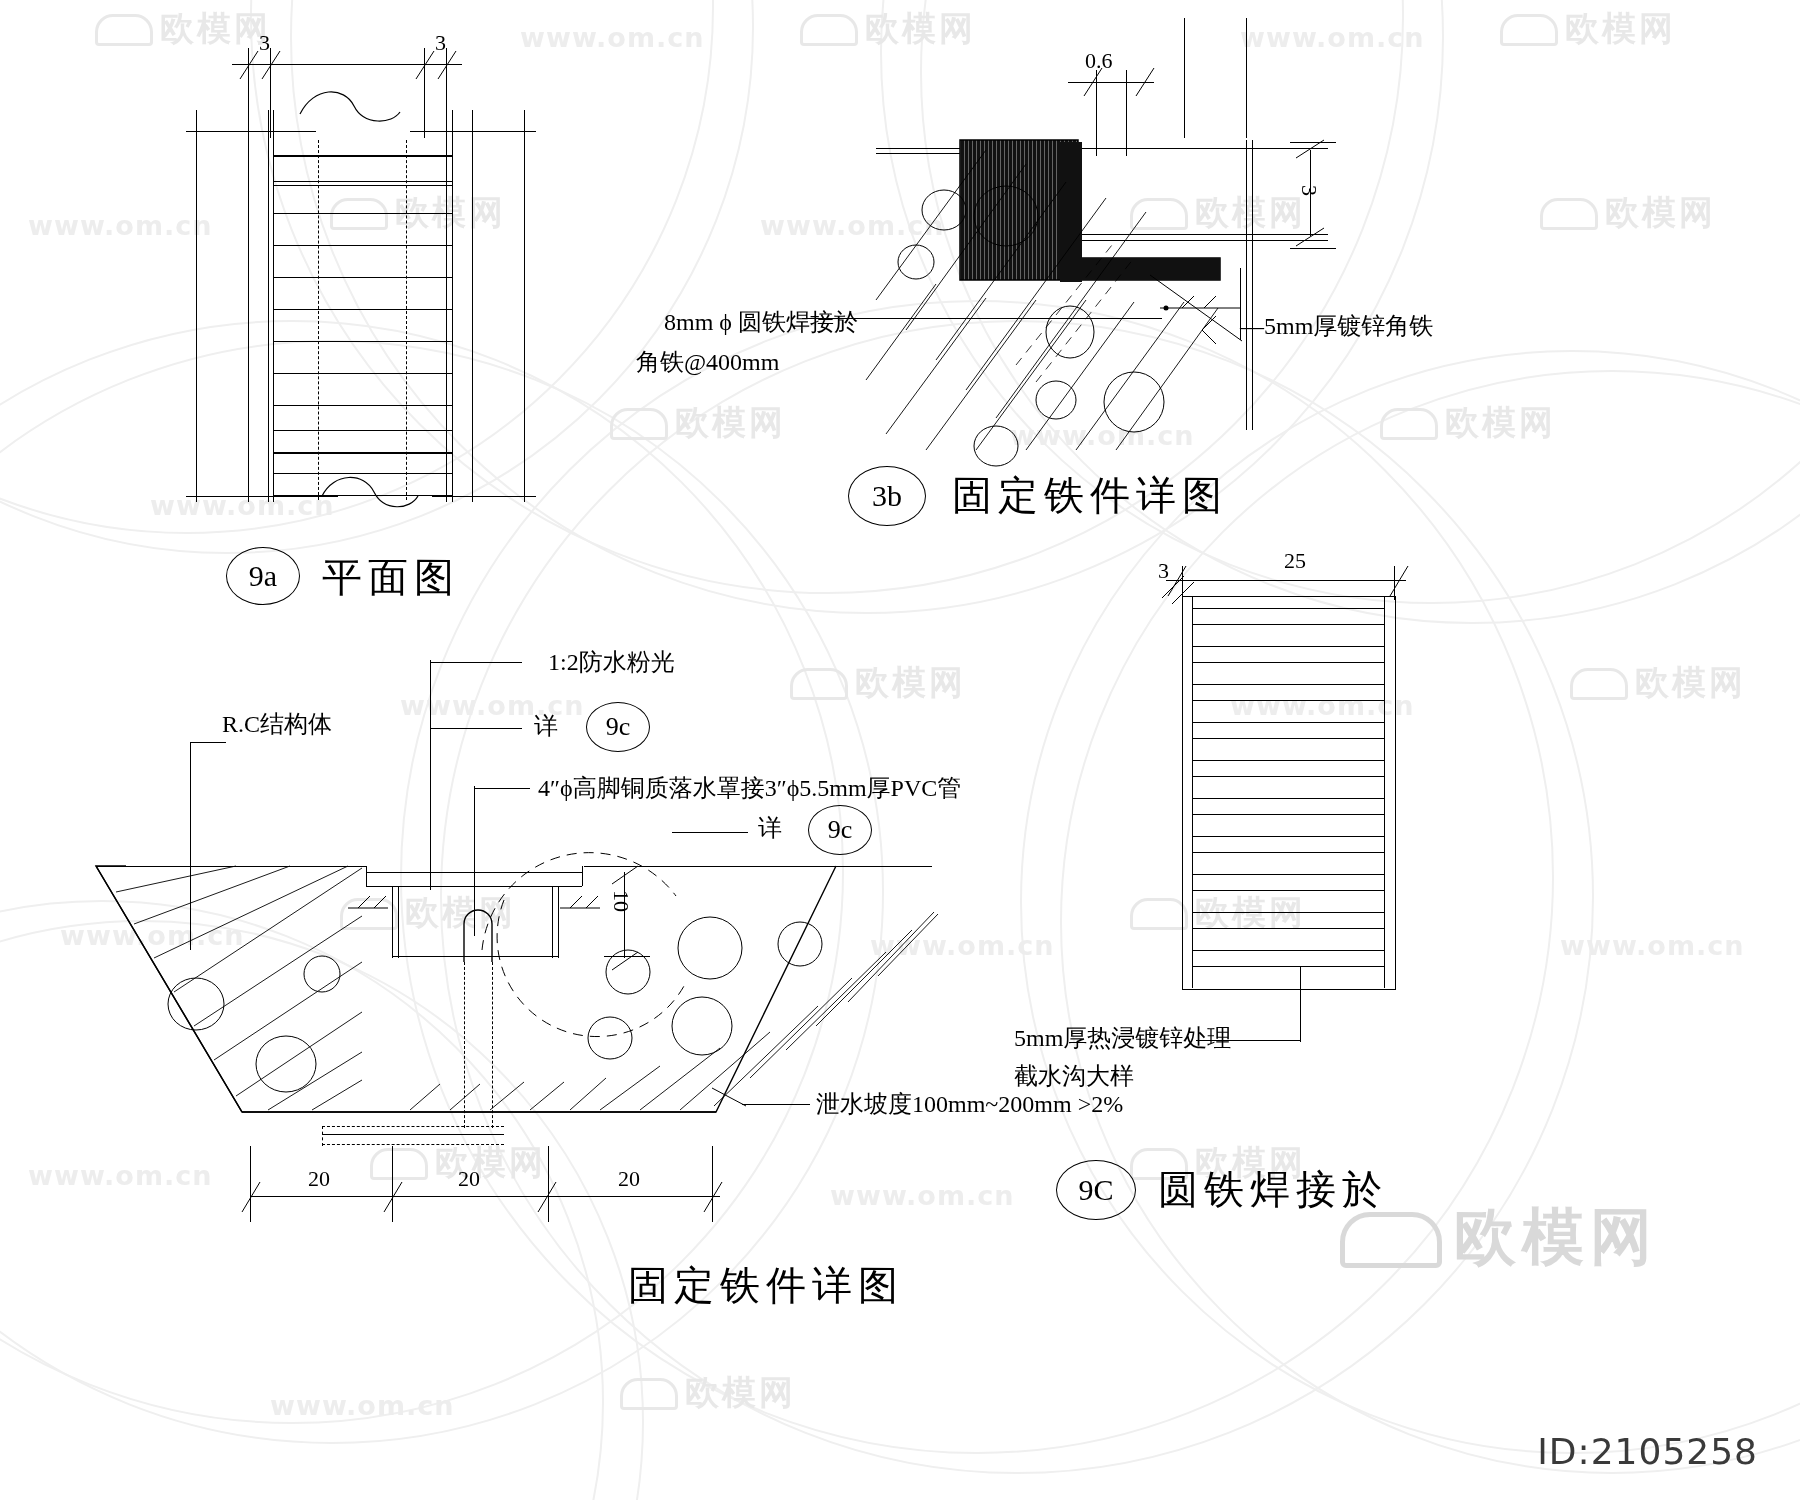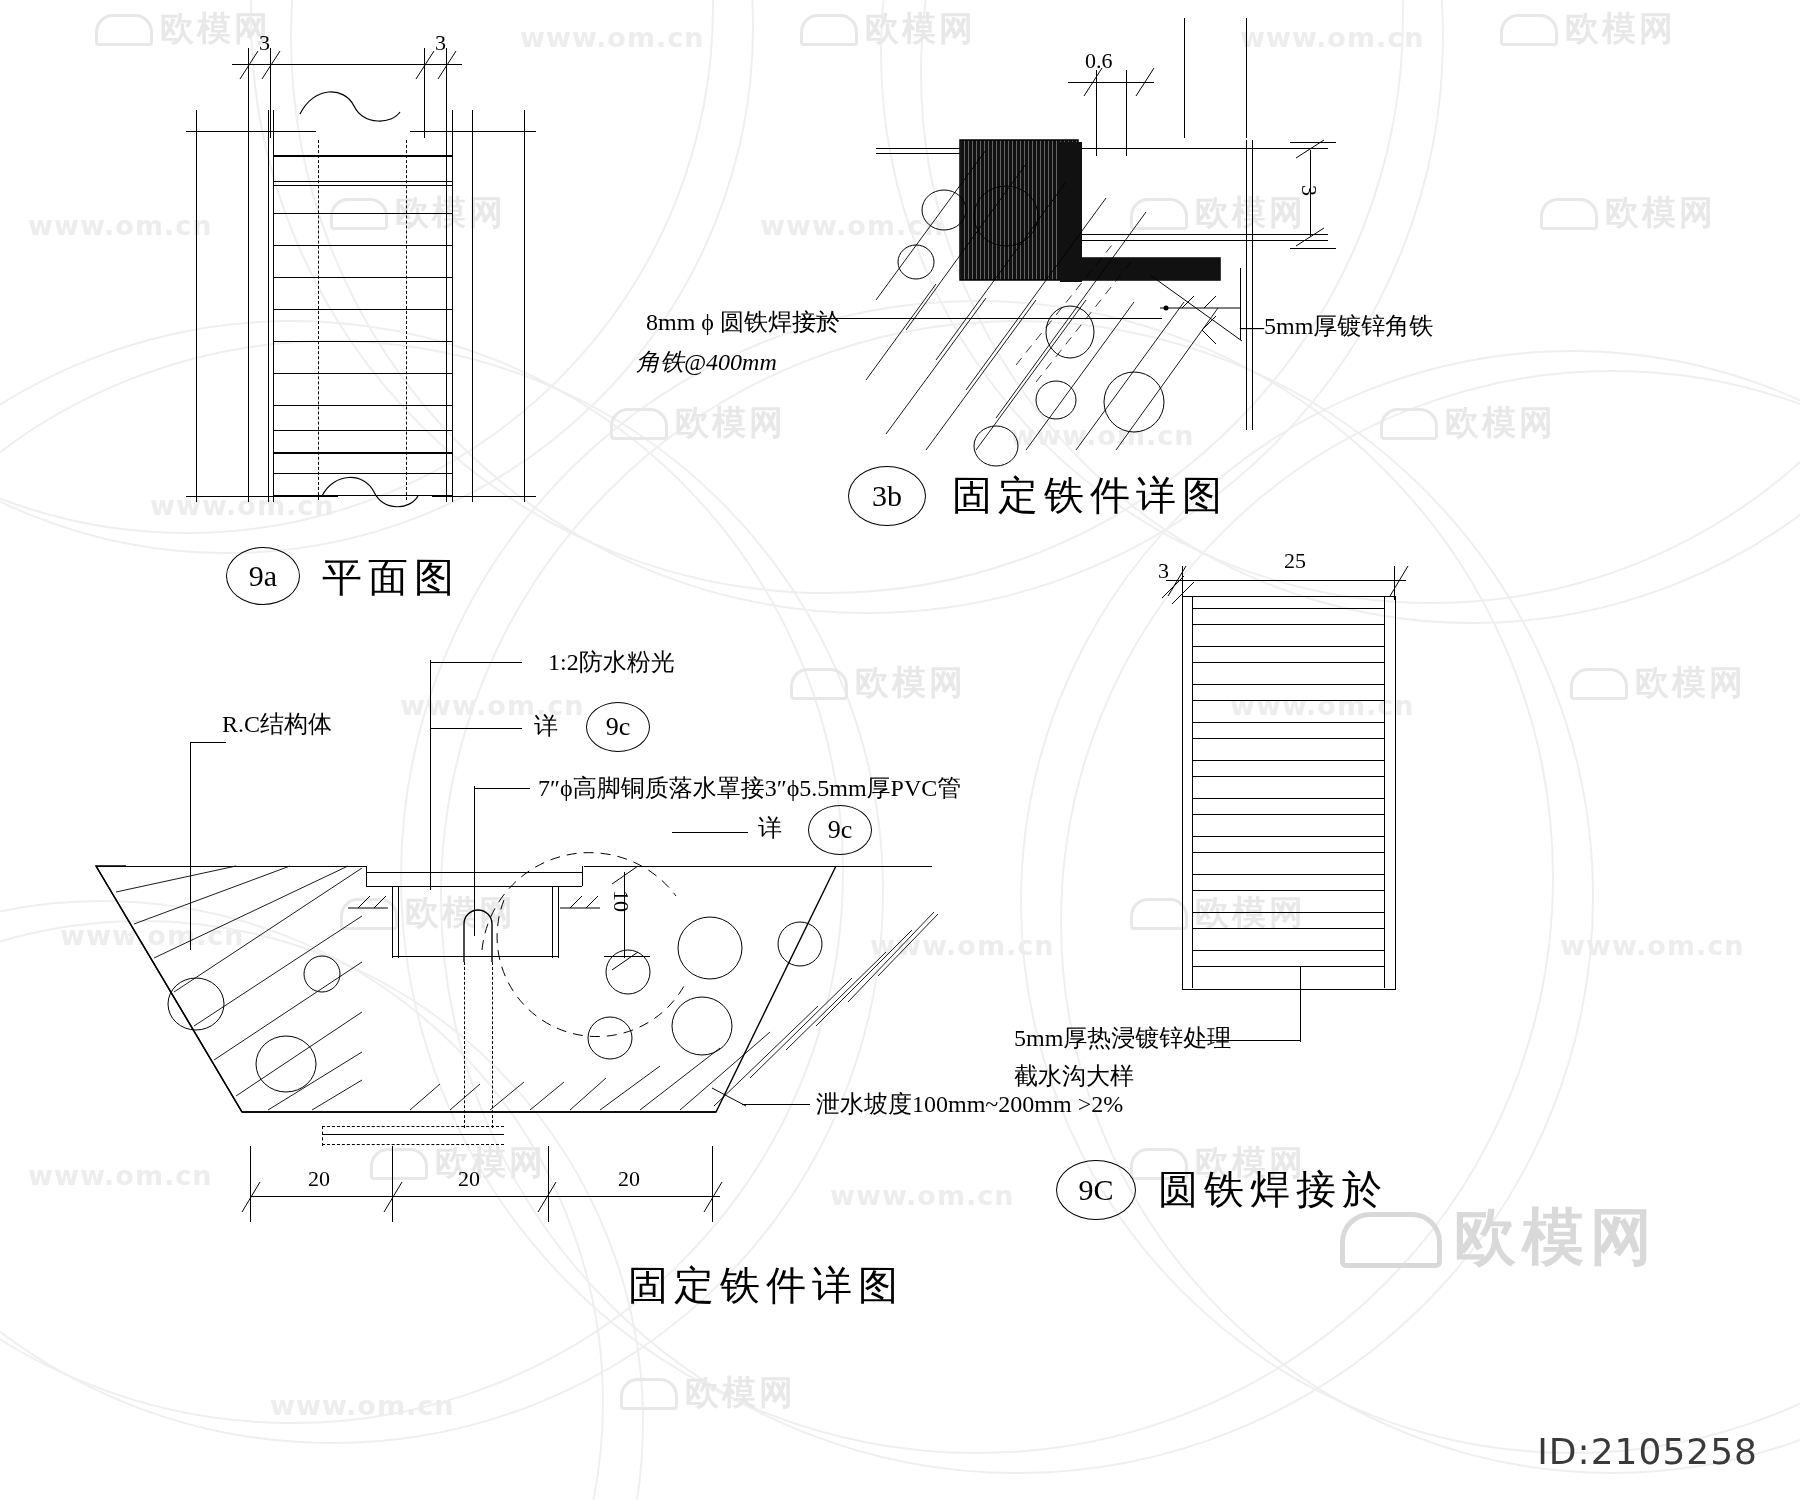--- a/index.html
+++ b/index.html
@@ -248,22 +248,22 @@
       <line x1="0" y1="12" x2="80" y2="12" stroke="#000" stroke-width="1"></line>
       <line x1="22" y1="12" x2="34" y2="0" stroke="#000" stroke-width="1"></line>
       <line x1="44" y1="12" x2="56" y2="0" stroke="#000" stroke-width="1"></line>
       <circle cx="6" cy="12" r="2.5" fill="#000"></circle>
       <line x1="42" y1="34" x2="56" y2="20" stroke="#000" stroke-width="1"></line>
       <line x1="42" y1="34" x2="56" y2="48" stroke="#000" stroke-width="1"></line>
     </svg>
 
     <div class="ln h" style="left:802px;top:318px;width:360px;"></div>
 
-    <div class="t note cn" style="left:646px;top:306px;">8mm ϕ 圆铁焊接於</div>
-    <div class="t note cn" style="left:636px;top:346px;font-style:italic;">角铁@400mm</div>
+    <div class="t note cn" style="left:664px;top:306px;">8mm ϕ 圆铁焊接於</div>
+    <div class="t note cn" style="left:636px;top:346px;">角铁@400mm</div>
 
     <svg class="svgbox" style="left:1150px;top:275px;width:110px;height:70px;">
       <line x1="0" y1="0" x2="92" y2="66" stroke="#000" stroke-width="1"></line>
     </svg>
     <div class="ln v" style="left:1240px;top:268px;height:72px;"></div>
     <div class="t note cn" style="left:1240px;top:310px;">—5mm厚镀锌角铁</div>
 
     <div class="ln v" style="left:1246px;top:140px;height:290px;"></div>
     <div class="ln v" style="left:1252px;top:140px;height:290px;"></div>
 
@@ -280,21 +280,21 @@
     <div class="ln h" style="left:430px;top:728px;width:92px;"></div>
     <div class="t note cn" style="left:534px;top:710px;">详</div>
     <div class="bub bub-sm" style="left:586px;top:702px;width:62px;height:48px;">9c</div>
 
     <div class="t note cn" style="left:222px;top:708px;">R.C结构体</div>
     <div class="ln h" style="left:190px;top:742px;width:36px;"></div>
     <div class="ln v" style="left:190px;top:742px;height:208px;"></div>
 
     <div class="ln v" style="left:474px;top:786px;height:150px;"></div>
     <div class="ln h" style="left:474px;top:788px;width:56px;"></div>
-    <div class="t note cn" style="left:538px;top:772px;">7″ϕ高脚铜质落水罩接3″ϕ5.5mm厚PVC管</div>
+    <div class="t note cn" style="left:538px;top:772px;">4″ϕ高脚铜质落水罩接3″ϕ5.5mm厚PVC管</div>
 
     <div class="ln h" style="left:672px;top:832px;width:76px;"></div>
     <div class="t note cn" style="left:758px;top:812px;">详</div>
     <div class="bub bub-sm" style="left:808px;top:805px;width:62px;height:48px;">9c</div>
 
     <svg class="svgbox" style="left:470px;top:800px;width:220px;height:170px;">
       <path d="M12,150 A108,108 0 0 1 206,96" fill="none" stroke="#000" stroke-width="1" stroke-dasharray="10 7"></path>
     </svg>
     <svg class="svgbox" style="left:500px;top:870px;width:190px;height:180px;">
       <path d="M4,30 A100,100 0 0 0 184,116" fill="none" stroke="#000" stroke-width="1" stroke-dasharray="10 7"></path>

